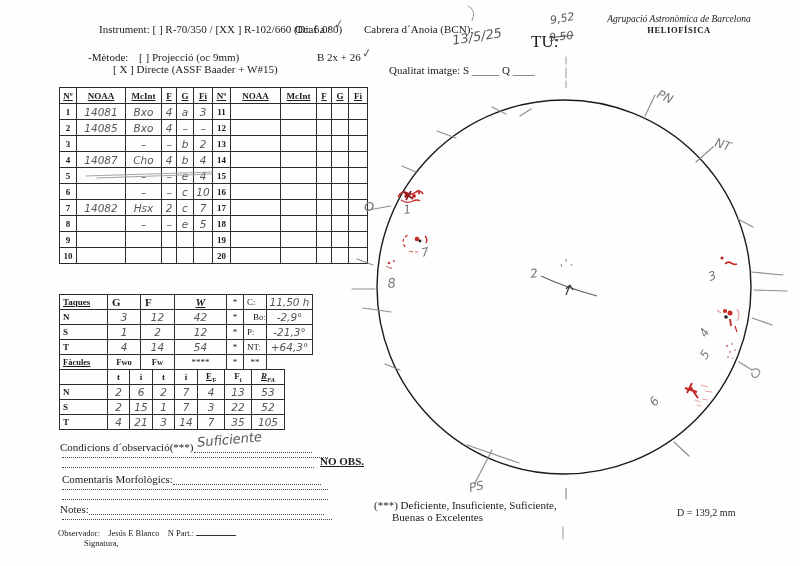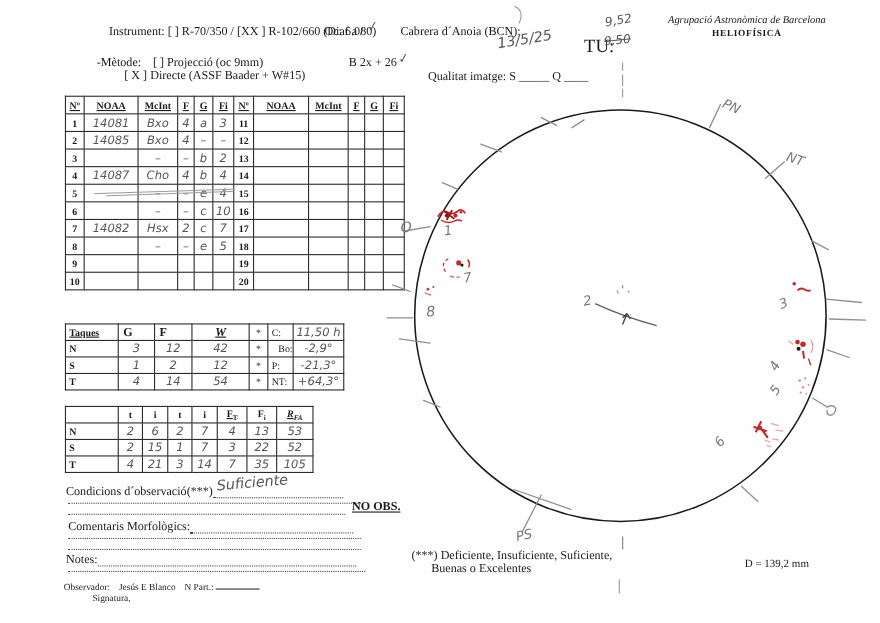--- a/index.html
+++ b/index.html
@@ -279,20 +279,29 @@
   </tr>
   <tr>
     <td class="b" style="text-align:left;padding-left:3px">T</td>
     <td class="hw">4</td>
     <td class="hw">14</td>
     <td class="hw">54</td>
     <td>*</td>
     <td style="text-align:left;padding-left:3px">NT:</td>
     <td class="hw">+64,3°</td>
   </tr>
+  <tr>
+    <td class="b u" style="text-align:left;padding-left:3px;font-size:8.5px">Fàcules</td>
+    <td class="b" style="font-size:8.5px">Fwo</td>
+    <td class="b" style="font-size:8.5px">Fw</td>
+    <td>****</td>
+    <td>*</td>
+    <td>**</td>
+    <td class="nob"></td>
+  </tr>
 </tbody>
   </table>
 
 <table class="frm fc abs" style="left:59px;top:369px">
   <colgroup>
     <col style="width:48px">
       <col style="width:22px">
       <col style="width:23px">
       <col style="width:22px">
       <col style="width:23px">

